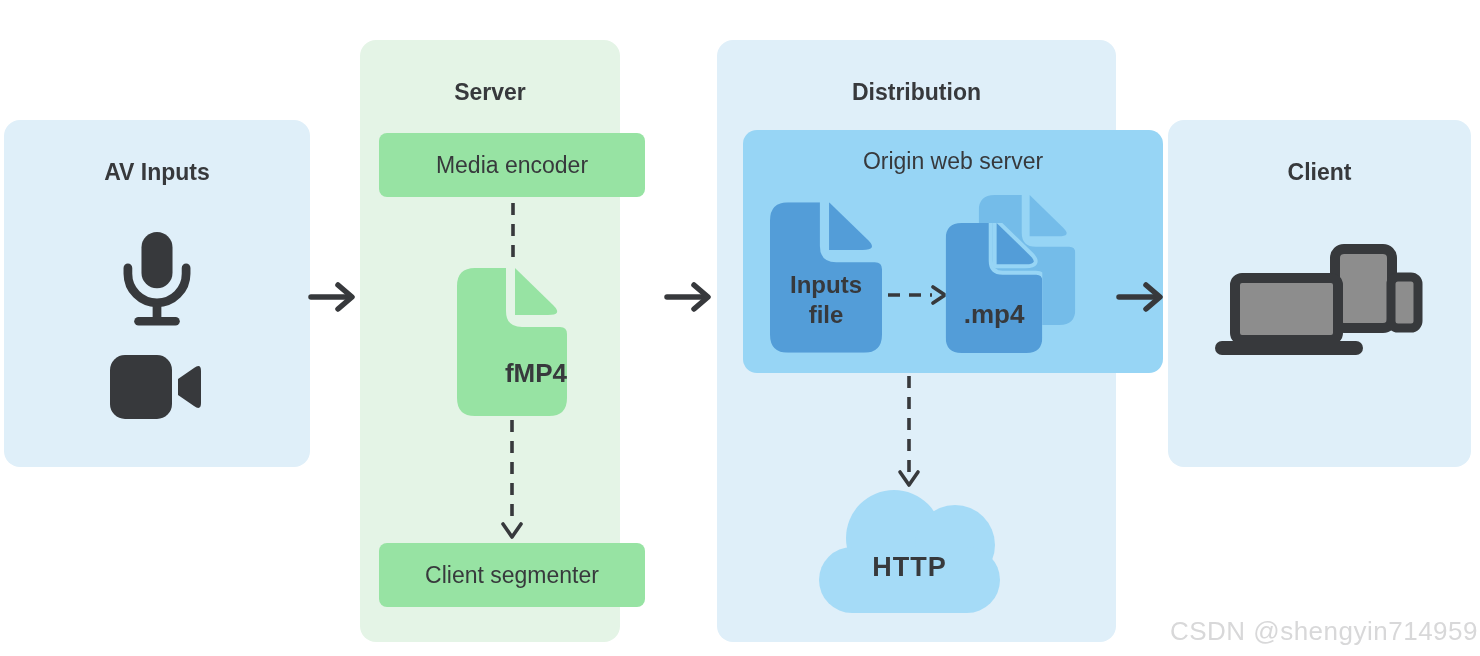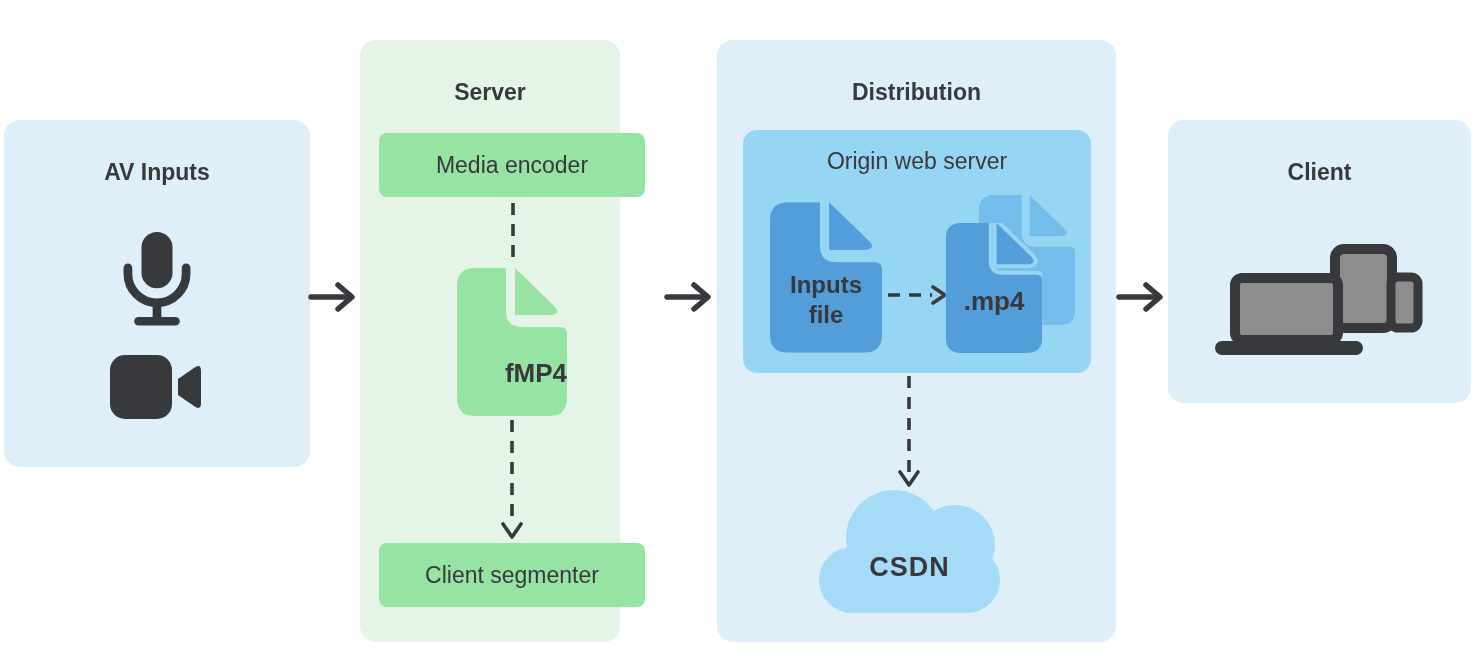--- a/index.html
+++ b/index.html
@@ -161,65 +161,66 @@
   </section>
 
   <svg class="abs solid-arrow" style="left:664px; top:279px" width="52" height="36" viewBox="0 0 52 36">
     <line x1="3" y1="18" x2="40" y2="18"></line>
     <path d="M30 6 L44 18 L30 30"></path>
   </svg>
 
   <section class="panel blue" style="left:717px; top:40px; width:399px; height:602px;">
     <div class="panel-title" style="top:38px">Distribution</div>
 
-    <div class="origin-box" style="left:26px; top:90px; width:348px; height:243px;">
+    <div class="origin-box" style="left:26px; top:90px; width:420px; height:243px;">
       <div class="origin-label" style="top:17px">Origin web server</div>
 
       <svg class="abs file-blue" style="left:27px; top:72px" width="112" height="151" viewBox="0 0 110 148">
         <use href="#icon-file"></use>
       </svg>
       <div class="file-label index-label" style="left:43px; top:140px; width:80px;">Inputs file</div>
 
       <svg class="abs connector" style="left:145px; top:155px" width="62" height="20" viewBox="0 0 62 20">
         <line class="dash-line" x1="0" y1="10" x2="44" y2="10"></line>
         <path class="dash-head" d="M45 2 L57 10 L45 18"></path>
       </svg>
 
       <svg class="abs file-light" style="left:235px; top:65px" width="98" height="130" viewBox="0 0 110 148">
         <use href="#icon-file"></use>
       </svg>
       <svg class="abs file-blue file-halo" style="left:202px; top:93px" width="98" height="130" viewBox="0 0 110 148">
         <use href="#icon-file"></use>
       </svg>
-      <div class="file-label mp4-label" style="left:202px; top:156px; width:98px;text-align:center;">.mp4</div>
+      <div class="file-label mp4-label" style="left:202px; top:169px; width:98px;text-align:center;">.mp4</div>
     </div>
 
     <svg class="abs connector" style="left:180px; top:336px" width="24" height="114" viewBox="0 0 24 114">
       <line class="dash-line" x1="12" y1="0" x2="12" y2="96"></line>
       <path class="dash-head" d="M3 96 L12 109 L21 96"></path>
     </svg>
 
     <svg class="abs" style="left:102px; top:450px" width="181" height="123" viewBox="0 0 181 123">
       <circle class="cloud-fill" cx="75" cy="48" r="48"></circle>
       <circle class="cloud-fill" cx="136" cy="55" r="40"></circle>
       <rect class="cloud-fill" x="0" y="57" width="181" height="66" rx="33"></rect>
     </svg>
-    <div class="file-label http-label" style="left:102px; top:512px; width:181px;">CSDN</div>
+    <div class="file-label http-label" style="left:102px; top:512px; width:181px;">HTTP</div>
   </section>
 
   <svg class="abs solid-arrow" style="left:1116px; top:279px" width="52" height="36" viewBox="0 0 52 36">
     <line x1="3" y1="18" x2="40" y2="18"></line>
     <path d="M30 6 L44 18 L30 30"></path>
   </svg>
 
-  <section class="panel blue" style="left:1168px; top:120px; width:303px; height:283px;">
+  <section class="panel blue" style="left:1168px; top:120px; width:303px; height:347px;">
     <div class="panel-title" style="top:38px">Client</div>
 
     <svg class="abs" style="left:47px; top:123px" width="208" height="112" viewBox="0 0 208 112">
       <rect class="device-screen" x="120" y="6" width="57" height="79" rx="9" stroke-width="10"></rect>
       <rect class="device-screen" x="176" y="34" width="27" height="51" rx="7" stroke-width="9"></rect>
       <rect class="device-screen" x="20" y="35" width="103" height="62" rx="7" stroke-width="10"></rect>
       <rect class="device-solid" x="0" y="98" width="148" height="14" rx="7"></rect>
     </svg>
   </section>
 
+  <div class="watermark">CSDN @shengyin714959</div>
 
 </div>
 
 </body></html>

